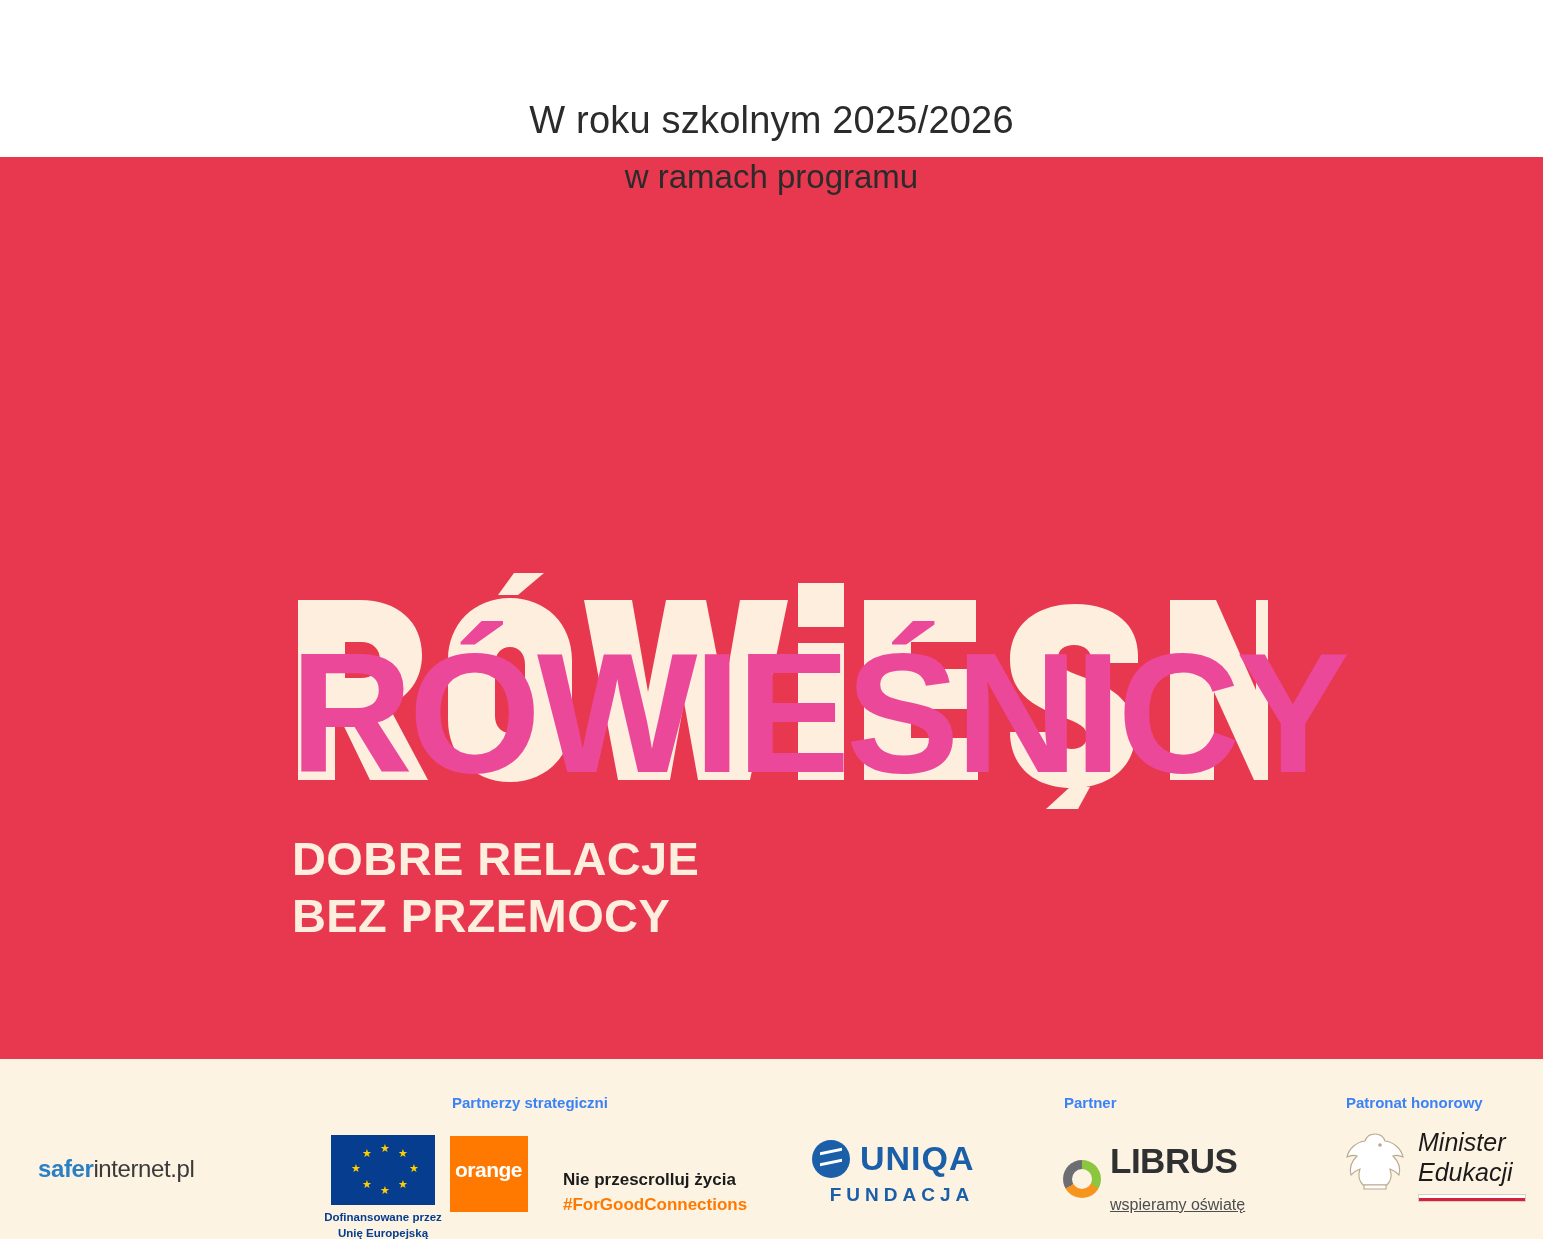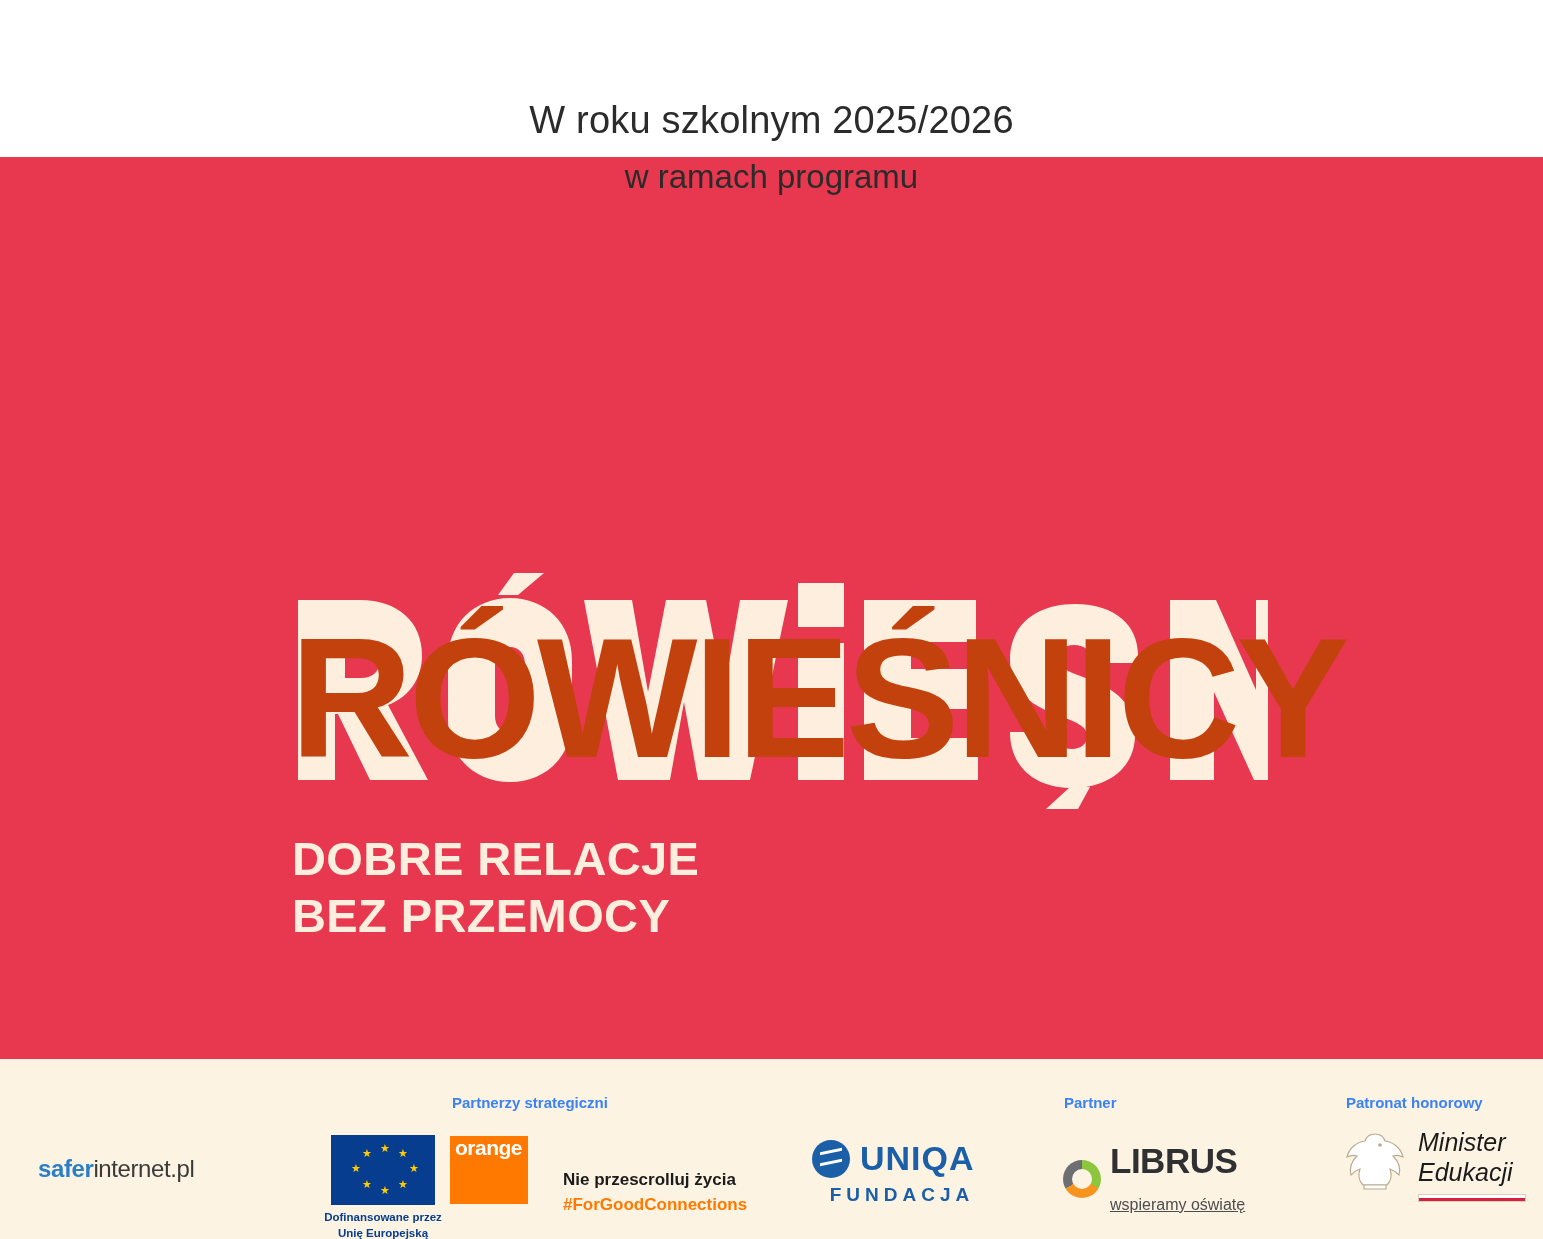--- a/index.html
+++ b/index.html
@@ -157,24 +157,24 @@
     margin-top: 5px;
     font-size: 11.5px;
     font-weight: bold;
     color: #063d8f;
     line-height: 1.35;
   }
 
   .logo-orange {
     position: absolute;
     top: 1136px; left: 450px;
-    width: 78px; height: 68px;
+    width: 78px; height: 76px;
     background: #ff7900;
     display: flex;
-    align-items: flex-start;
+    align-items: center;
     justify-content: flex-start;
   }
   .logo-orange span {
     color: #ffffff;
     font-weight: bold;
     font-size: 21px;
     padding: 0 0 8px 5px;
     letter-spacing: -0.5px;
   }
 
@@ -338,21 +338,21 @@
 
         <path d="M1000 78h0z"></path>
       </g>
 
       <g fill="#fdeedd">
         <path d="M700 40h38v120h-38z" opacity="0"></path>
       </g>
     </svg>
   </div>
 
-  <div style="position:absolute; top:578px; left:290px; width:980px; height:240px; display:flex; align-items:center; justify-content:flex-start; font-size:170px; font-weight:bold; color:#c2410c; letter-spacing:-4px; font-family:'Liberation Sans',sans-serif; line-height:1;">RÓWIEŚNICY</div>
+  <div style="position:absolute; top:593px; left:290px; width:980px; height:240px; display:flex; align-items:center; justify-content:flex-start; font-size:170px; font-weight:bold; color:#ec4899; letter-spacing:-4px; font-family:'Liberation Sans',sans-serif; line-height:1;">RÓWIEŚNICY</div>
 
   <div class="tagline">
     <div>DOBRE RELACJE</div>
     <div>BEZ PRZEMOCY</div>
   </div>
 
   <div class="partner-bar"></div>
 
   <div class="partner-label lbl-strategic">Partnerzy strategiczni</div>
   <div class="partner-label lbl-partner">Partner</div>

